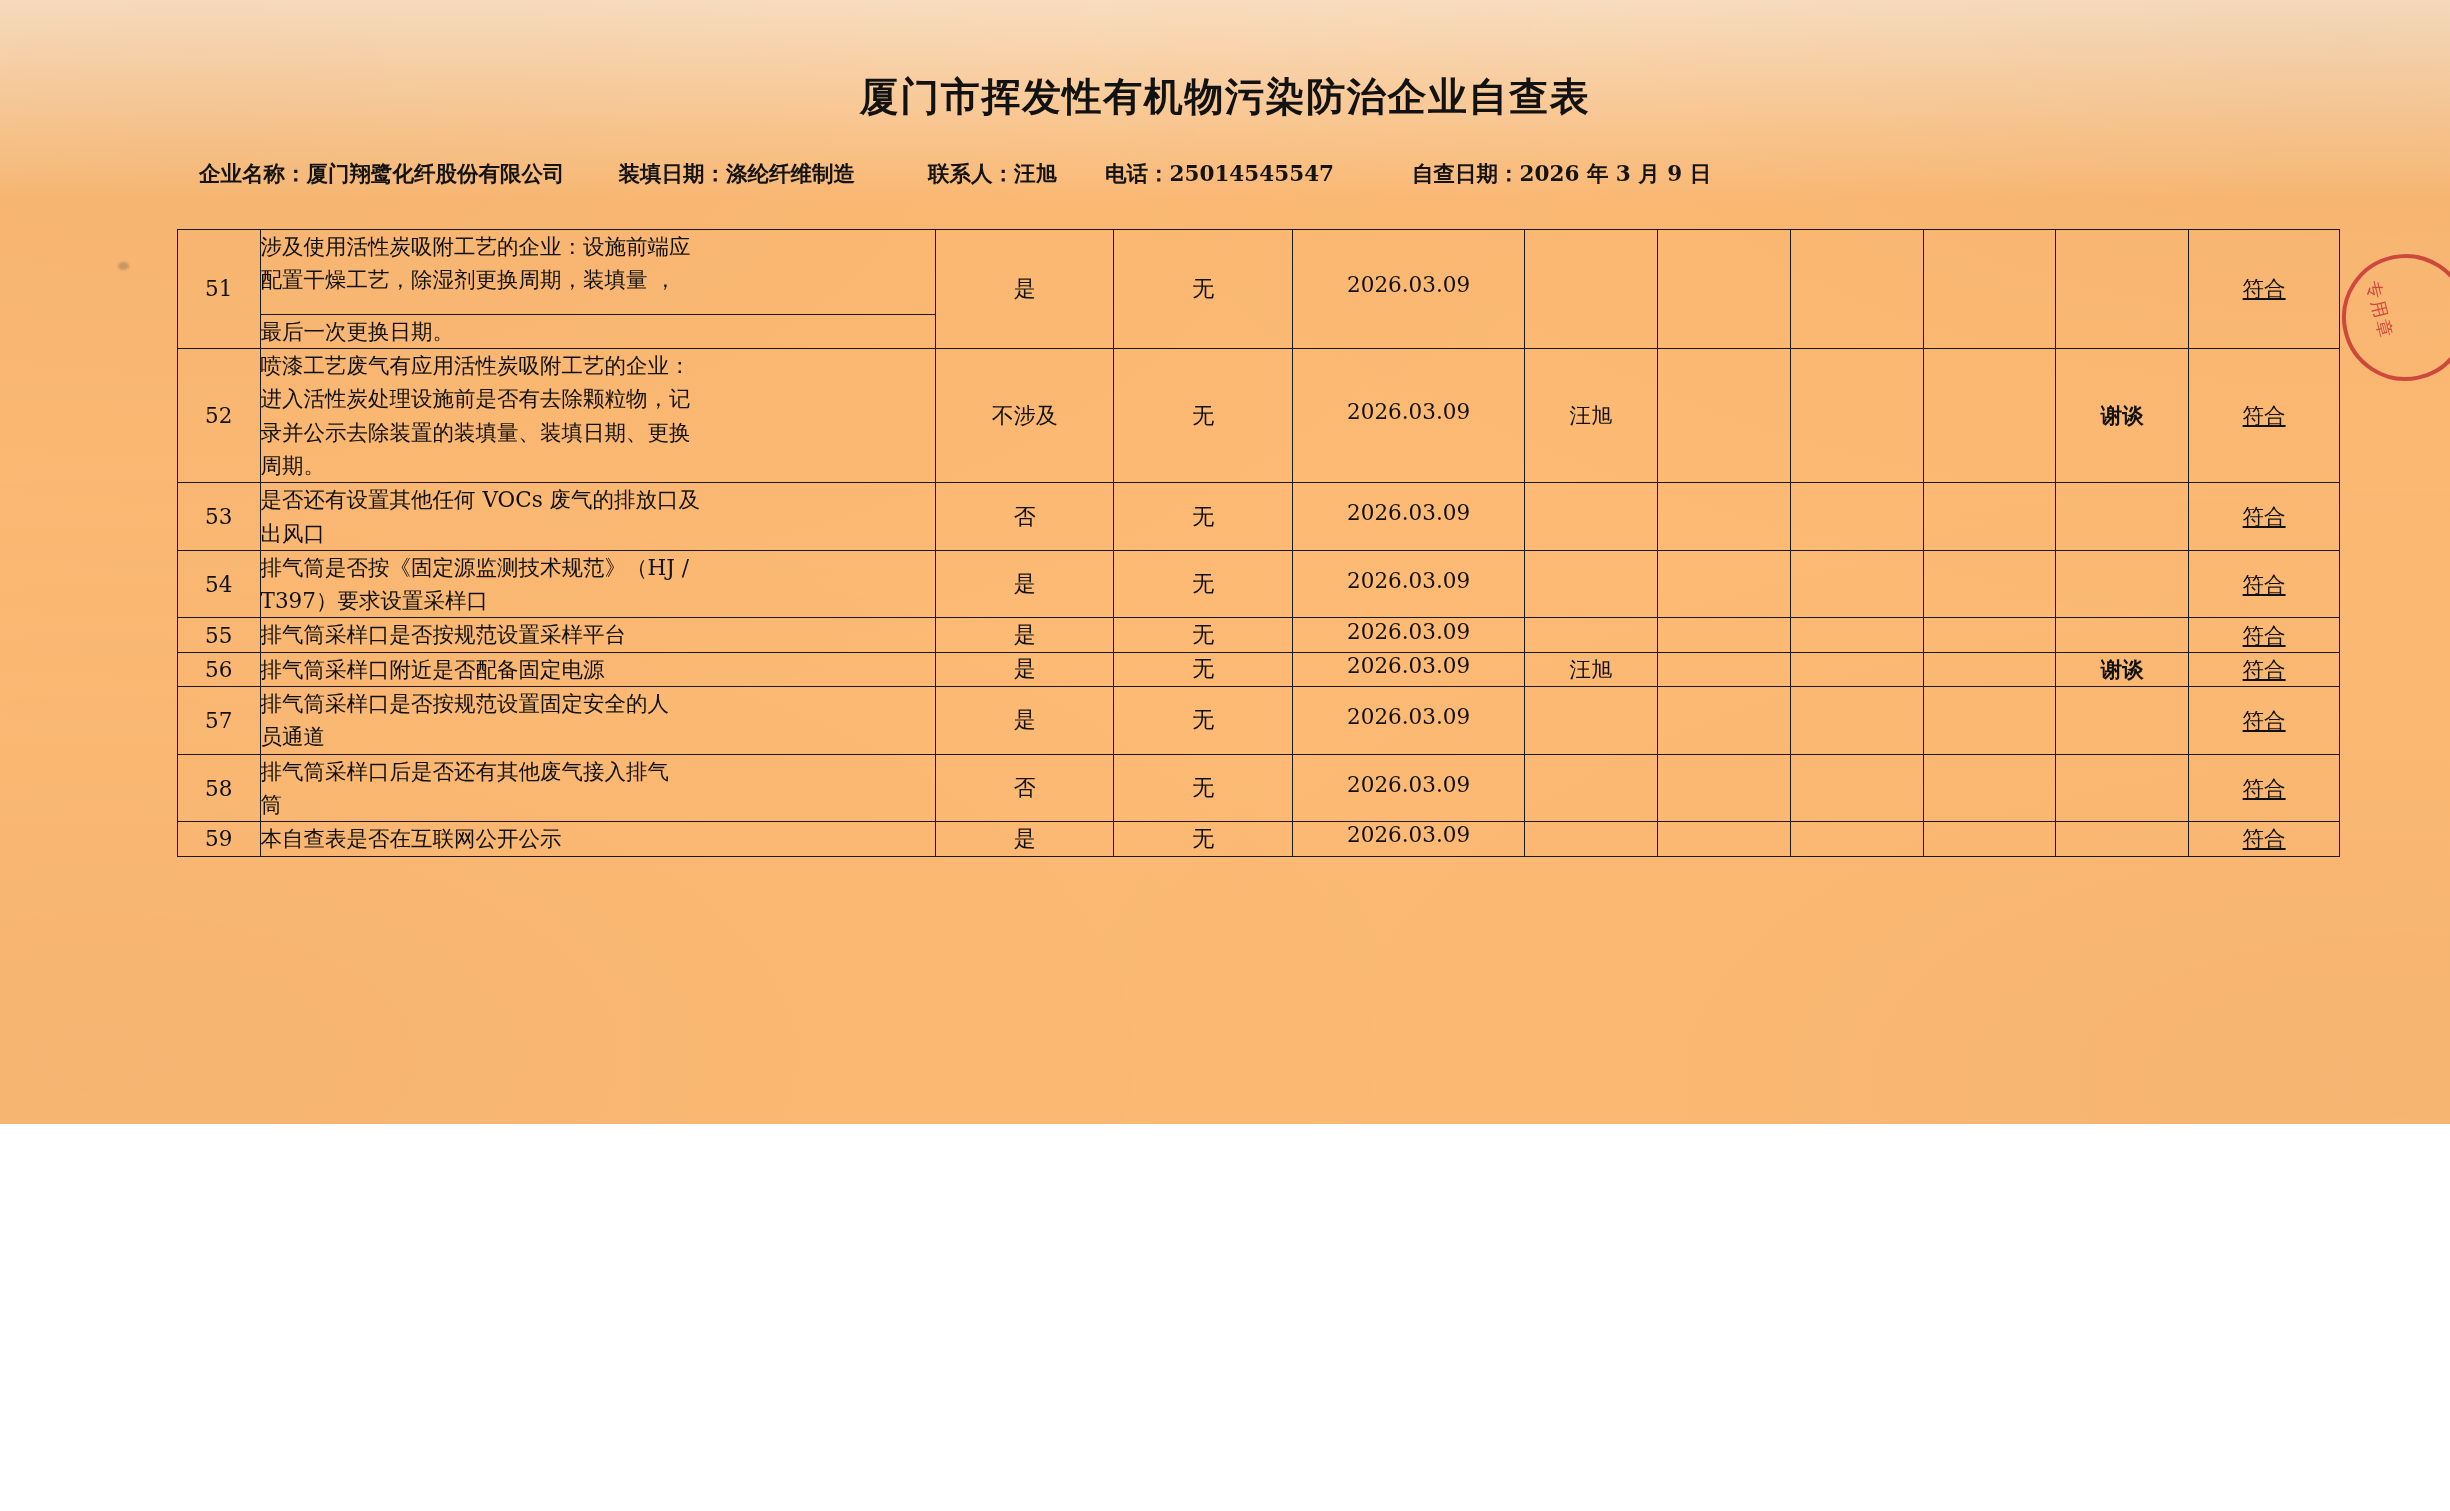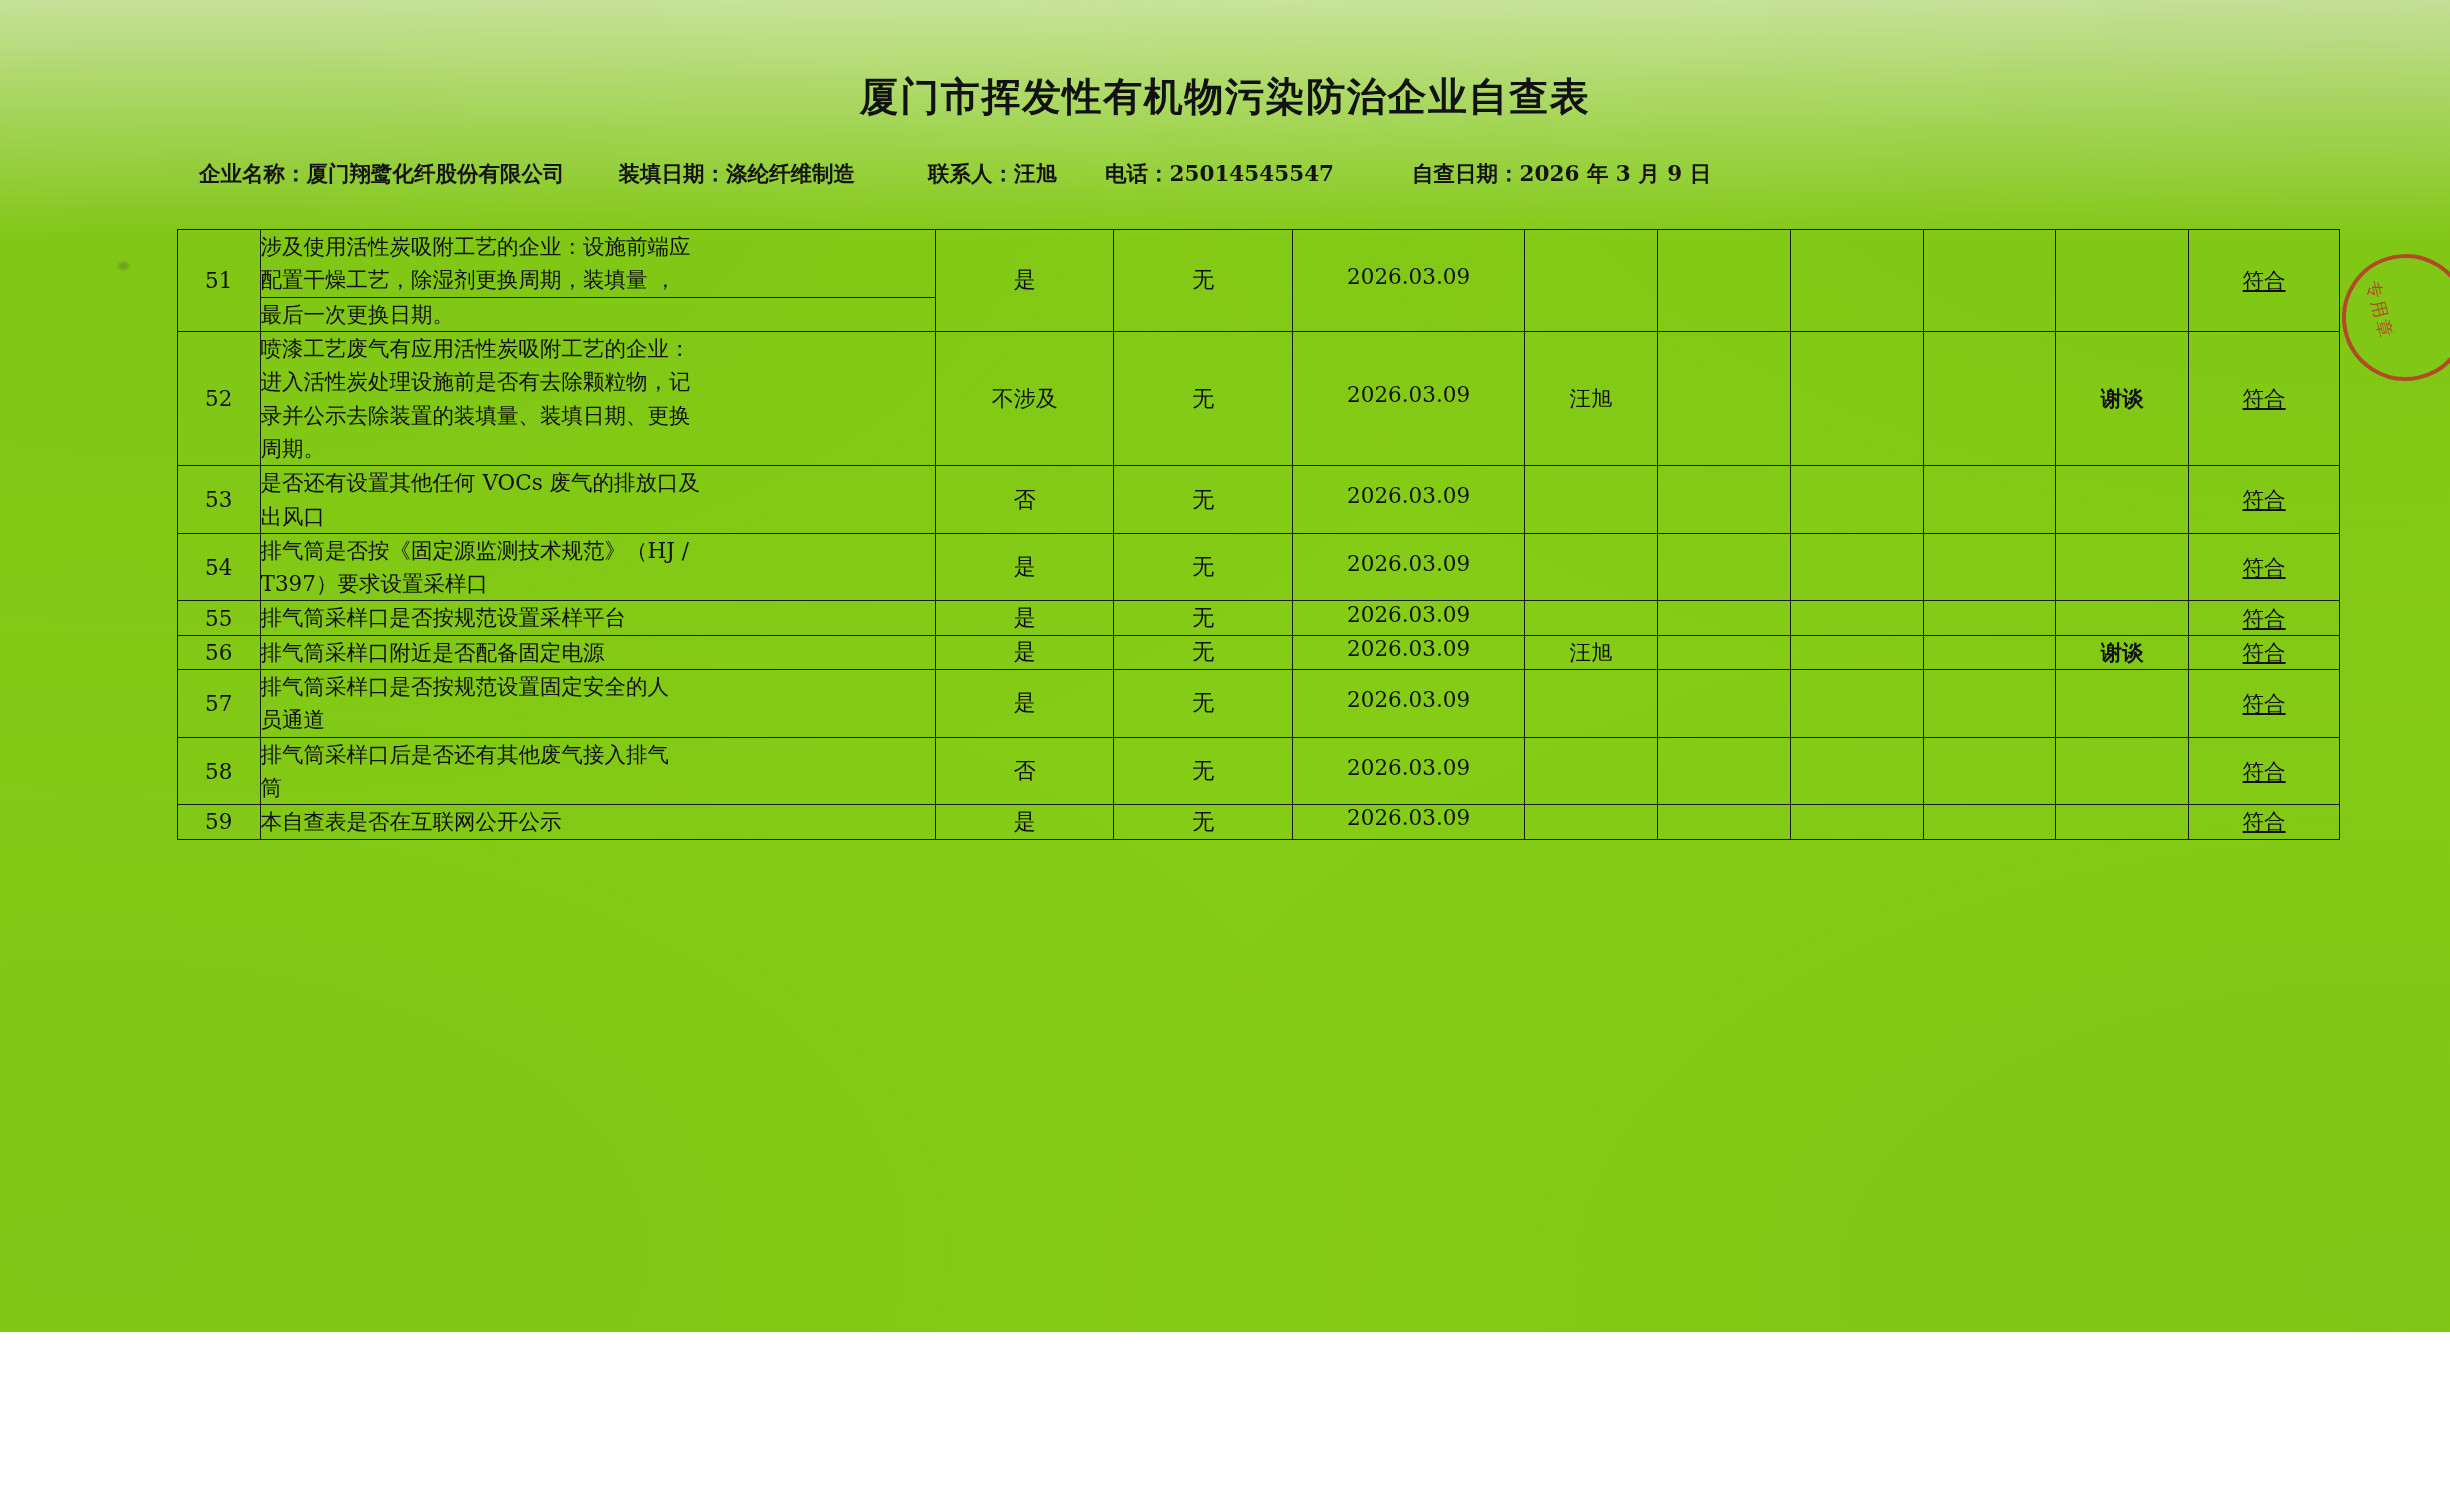--- a/index.html
+++ b/index.html
@@ -6,22 +6,22 @@
     margin: 0;
     padding: 0;
     background: #ffffff;
   }
   body {
     font-family: "DejaVu Sans", "Liberation Sans", sans-serif;
   }
   .page {
     position: relative;
     width: 2450px;
-    height: 1332px;
-    background: #84cc16;
+    height: 1124px;
+    background: #fdba74;
     overflow: hidden;
   }
   
   .scan-tint {
     position: absolute;
     inset: 0;
     background:
       radial-gradient(ellipse at 8% 12%, rgba(0,0,0,0.030), rgba(0,0,0,0) 46%),
       radial-gradient(ellipse at 96% 4%, rgba(0,0,0,0.035), rgba(0,0,0,0) 40%),
       radial-gradient(ellipse at 4% 94%, rgba(0,0,0,0.030), rgba(0,0,0,0) 42%),
@@ -98,21 +98,21 @@
   .c-blank3{ width: 118px; }
   .c-note  { width: 118px; text-align: center; font-size: 21.5px; font-weight: bold; }
   .c-result{ width: 134px; text-align: center; font-size: 21.5px; text-decoration: underline; }
 
   .date-cell-inner {
     display: block;
     transform: translateY(-4px);
   }
   .item-underline {
     border-bottom: 1.6px solid #1a1a1a;
-    padding-bottom: 0;
+    padding-bottom: 17px;
   }
 
   .page-number {
     position: absolute;
     top: 1420px;
     left: 0;
     width: 2450px;
     text-align: center;
     font-family: "DejaVu Serif", "Liberation Serif", serif;
     font-weight: bold;

